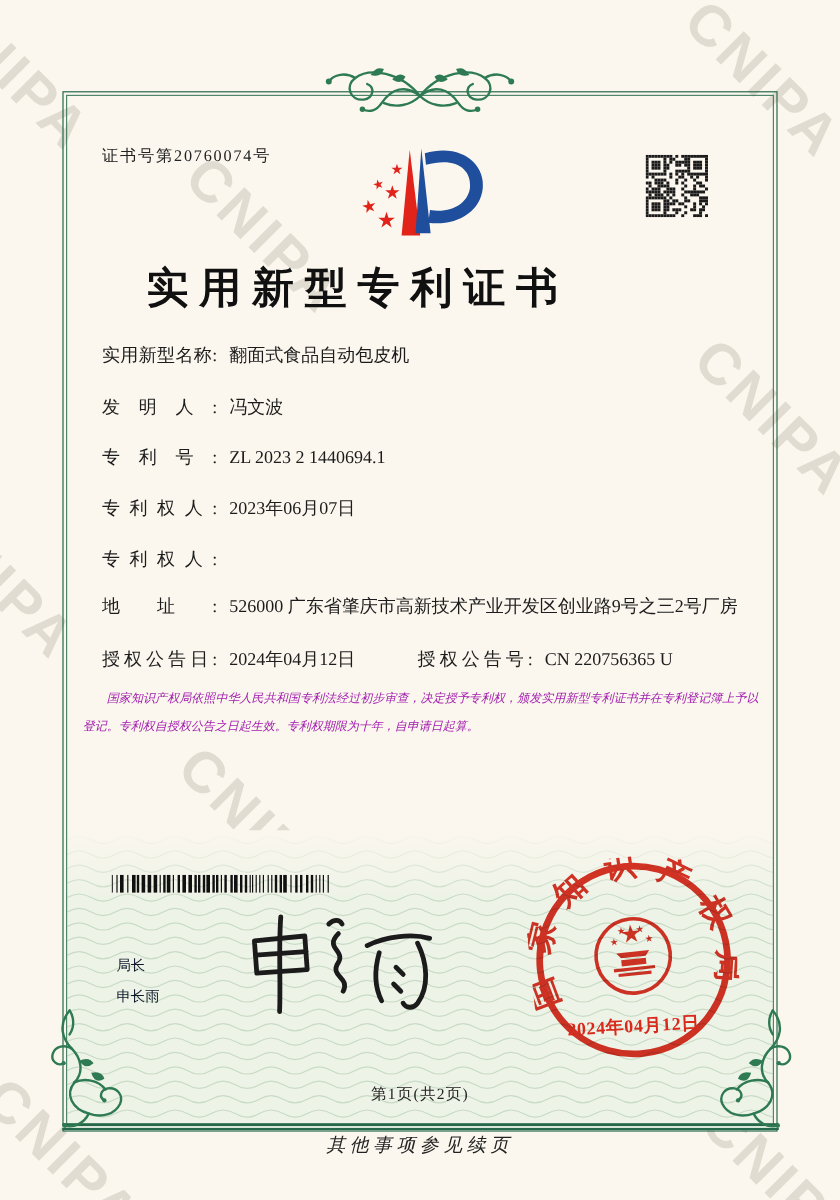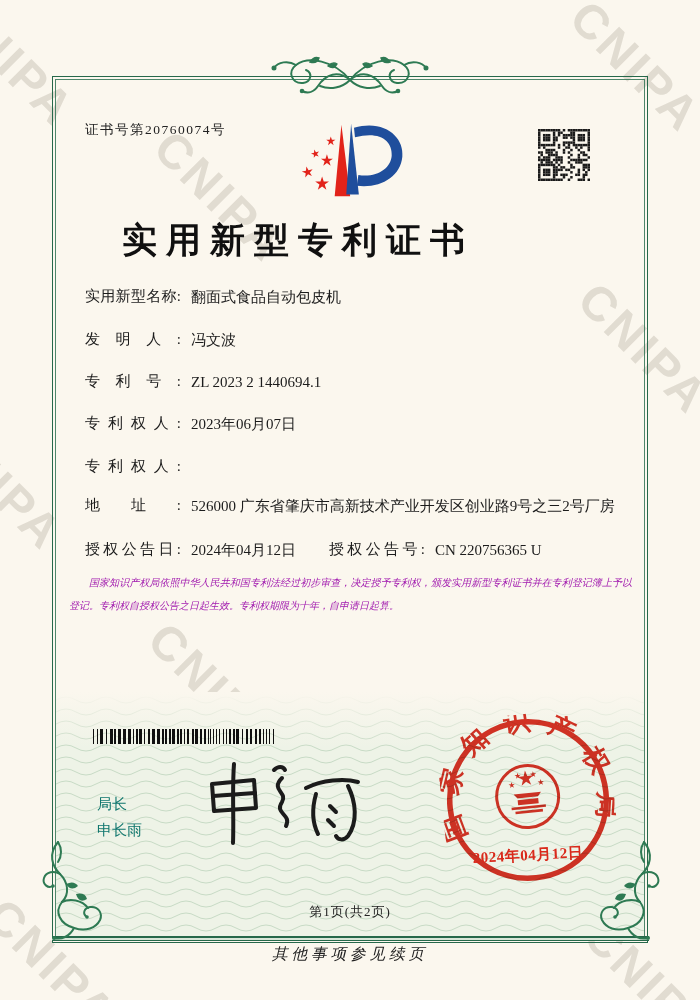--- a/index.html
+++ b/index.html
@@ -39,33 +39,33 @@
          font-size:35px;font-weight:bold;letter-spacing:9px;color:#101010;}
 
   
   .row{position:absolute;left:85px;z-index:10;display:flex;align-items:flex-start;
        font-size:15px;color:#1c1c1c;}
   .flabel{display:inline-block;width:96px;text-align:justify;text-align-last:justify;
           flex:none;}
   .fvalue{margin-left:10px;line-height:21px;}
   .row-addr .fvalue{width:452px;}
   .flabel2{display:inline-block;width:96px;text-align:justify;text-align-last:justify;
-           flex:none;margin-left:33px;}
+           flex:none;margin-left:52px;}
 
   
   .paras{position:absolute;left:69px;top:572px;width:563px;z-index:10;
          font-size:10px;line-height:22.5px;color:#a21caf;font-style:italic;
          text-align:justify;}
   .paras p{margin:0;text-indent:2em;}
 
   
   .barcode{position:absolute;left:93px;top:729px;z-index:10;}
   .signer{position:absolute;left:97px;top:791px;z-index:10;
           font-family:"Liberation Sans","DejaVu Sans",sans-serif;
-          font-size:15px;color:#0f766e;line-height:26px;}
+          font-size:12px;color:#0f172a;line-height:26px;}
   .signature{position:absolute;left:198px;top:748px;z-index:11;}
   .seal{position:absolute;left:442px;top:714px;z-index:12;transform:rotate(-6deg);
         opacity:.95;mix-blend-mode:multiply;}
   .seal-date{position:absolute;left:447px;top:846px;width:162px;z-index:13;
              text-align:center;color:#d9291b;font-weight:bold;font-size:15px;
              transform:rotate(-3deg);letter-spacing:.5px;}
   .page-num{position:absolute;left:0;top:903px;width:700px;text-align:center;z-index:10;
             font-size:13px;letter-spacing:1px;color:#222;}
   .cont-note{position:absolute;left:0;top:944px;width:700px;text-align:center;z-index:10;
              font-size:15.5px;font-style:italic;letter-spacing:4px;color:#222;}

